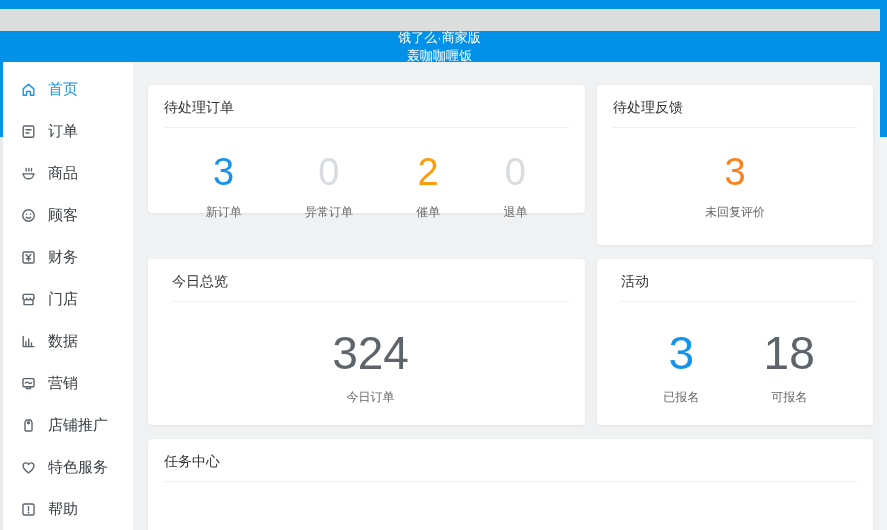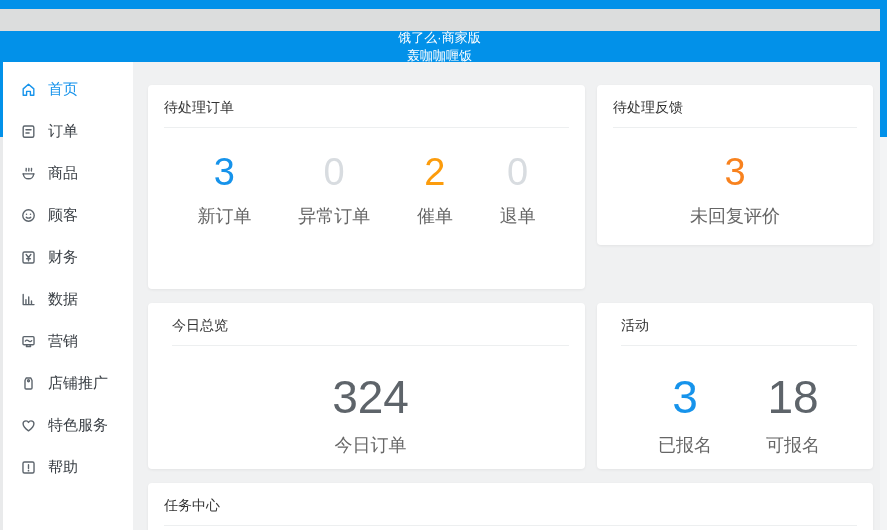--- a/index.html
+++ b/index.html
@@ -41,38 +41,38 @@
   .nav-item.active svg circle, .nav-item.active svg line { stroke: #1693EB; }
   .content {
     flex: 1; padding: 23px 14px 0 15px;
     display: flex; flex-direction: column; gap: 14px;
   }
   .card-row { display: flex; gap: 12px; }
   .card {
     background: #FFFFFF; border-radius: 4px;
     box-shadow: 0 1px 3px rgba(0,0,0,0.06);
   }
-  .card.wide   { width: 437px; height: 204px; }
+  .card.wide   { width: 437px; height: 128px; }
   .card.narrow { flex: 1;      height: 160px; }
   .row2 .card.wide, .row2 .card.narrow { height: 166px; padding-left: 8px; }
   .card.full { width: 725px; height: 120px; }
   .card-title {
     font-size: 14px; color: #333333;
     padding: 14px 16px 10px;
   }
   .card-divider { height: 1px; background: #EDEFF0; margin: 0 16px; }
   .stats {
     display: flex; justify-content: space-around;
     text-align: center; padding: 25px 26px 0;
   }
   .stat { cursor: pointer; }
   .stat .num { font-size: 38px; line-height: 1; font-weight: 400; }
   .row2 .stats { padding-top: 28px; }
   .row2 .stat .num { font-size: 46px; }
-  .stat .lbl { font-size: 18px; color: #666666; margin-top: 13px; }
+  .stat .lbl { font-size: 12px; color: #666666; margin-top: 13px; }
   
   .right-scroll-track {
     position: absolute; right: 0; top: 62px; width: 7px; height: 468px;
     background: #F3F4F5;
   }
   .right-scroll-thumb {
     position: absolute; right: 0; top: 0; width: 7px; height: 137px;
     background: #0291E9; z-index: 20;
   }
   .left-scroll-track {
@@ -139,20 +139,28 @@
     <div class="nav-item">
       <svg viewBox="0 0 16 16">
         <rect x="2.8" y="2.8" width="10.4" height="10.4" rx="1.4"></rect>
         <path d="M5.8 5.2 L8 8 L10.2 5.2"></path>
         <line x1="8" y1="8" x2="8" y2="11.2"></line>
         <line x1="6.2" y1="9.2" x2="9.8" y2="9.2"></line>
       </svg>
       <span>财务</span>
     </div>
 
+    <div class="nav-item">
+      <svg viewBox="0 0 16 16">
+        <path d="M2.9 6.8 V4.4 C2.9 3.7 3.4 3.2 4.1 3.2 H11.9 C12.6 3.2 13.1 3.7 13.1 4.4 V6.8"></path>
+        <path d="M2.9 6.8 a1.7 1.7 0 0 0 3.4 0 a1.7 1.7 0 0 0 3.4 0 a1.7 1.7 0 0 0 3.4 0"></path>
+        <path d="M3.8 9.2 V12.8 H12.2 V9.2"></path>
+      </svg>
+      <span>门店</span>
+    </div>
 
     <div class="nav-item">
       <svg viewBox="0 0 16 16">
         <path d="M3 3.2 V12.8 H13.2"></path>
         <line x1="5.6" y1="12.4" x2="5.6" y2="8.2"></line>
         <line x1="8.2" y1="12.4" x2="8.2" y2="5.6"></line>
         <line x1="10.8" y1="12.4" x2="10.8" y2="9.4"></line>
       </svg>
       <span>数据</span>
     </div>

